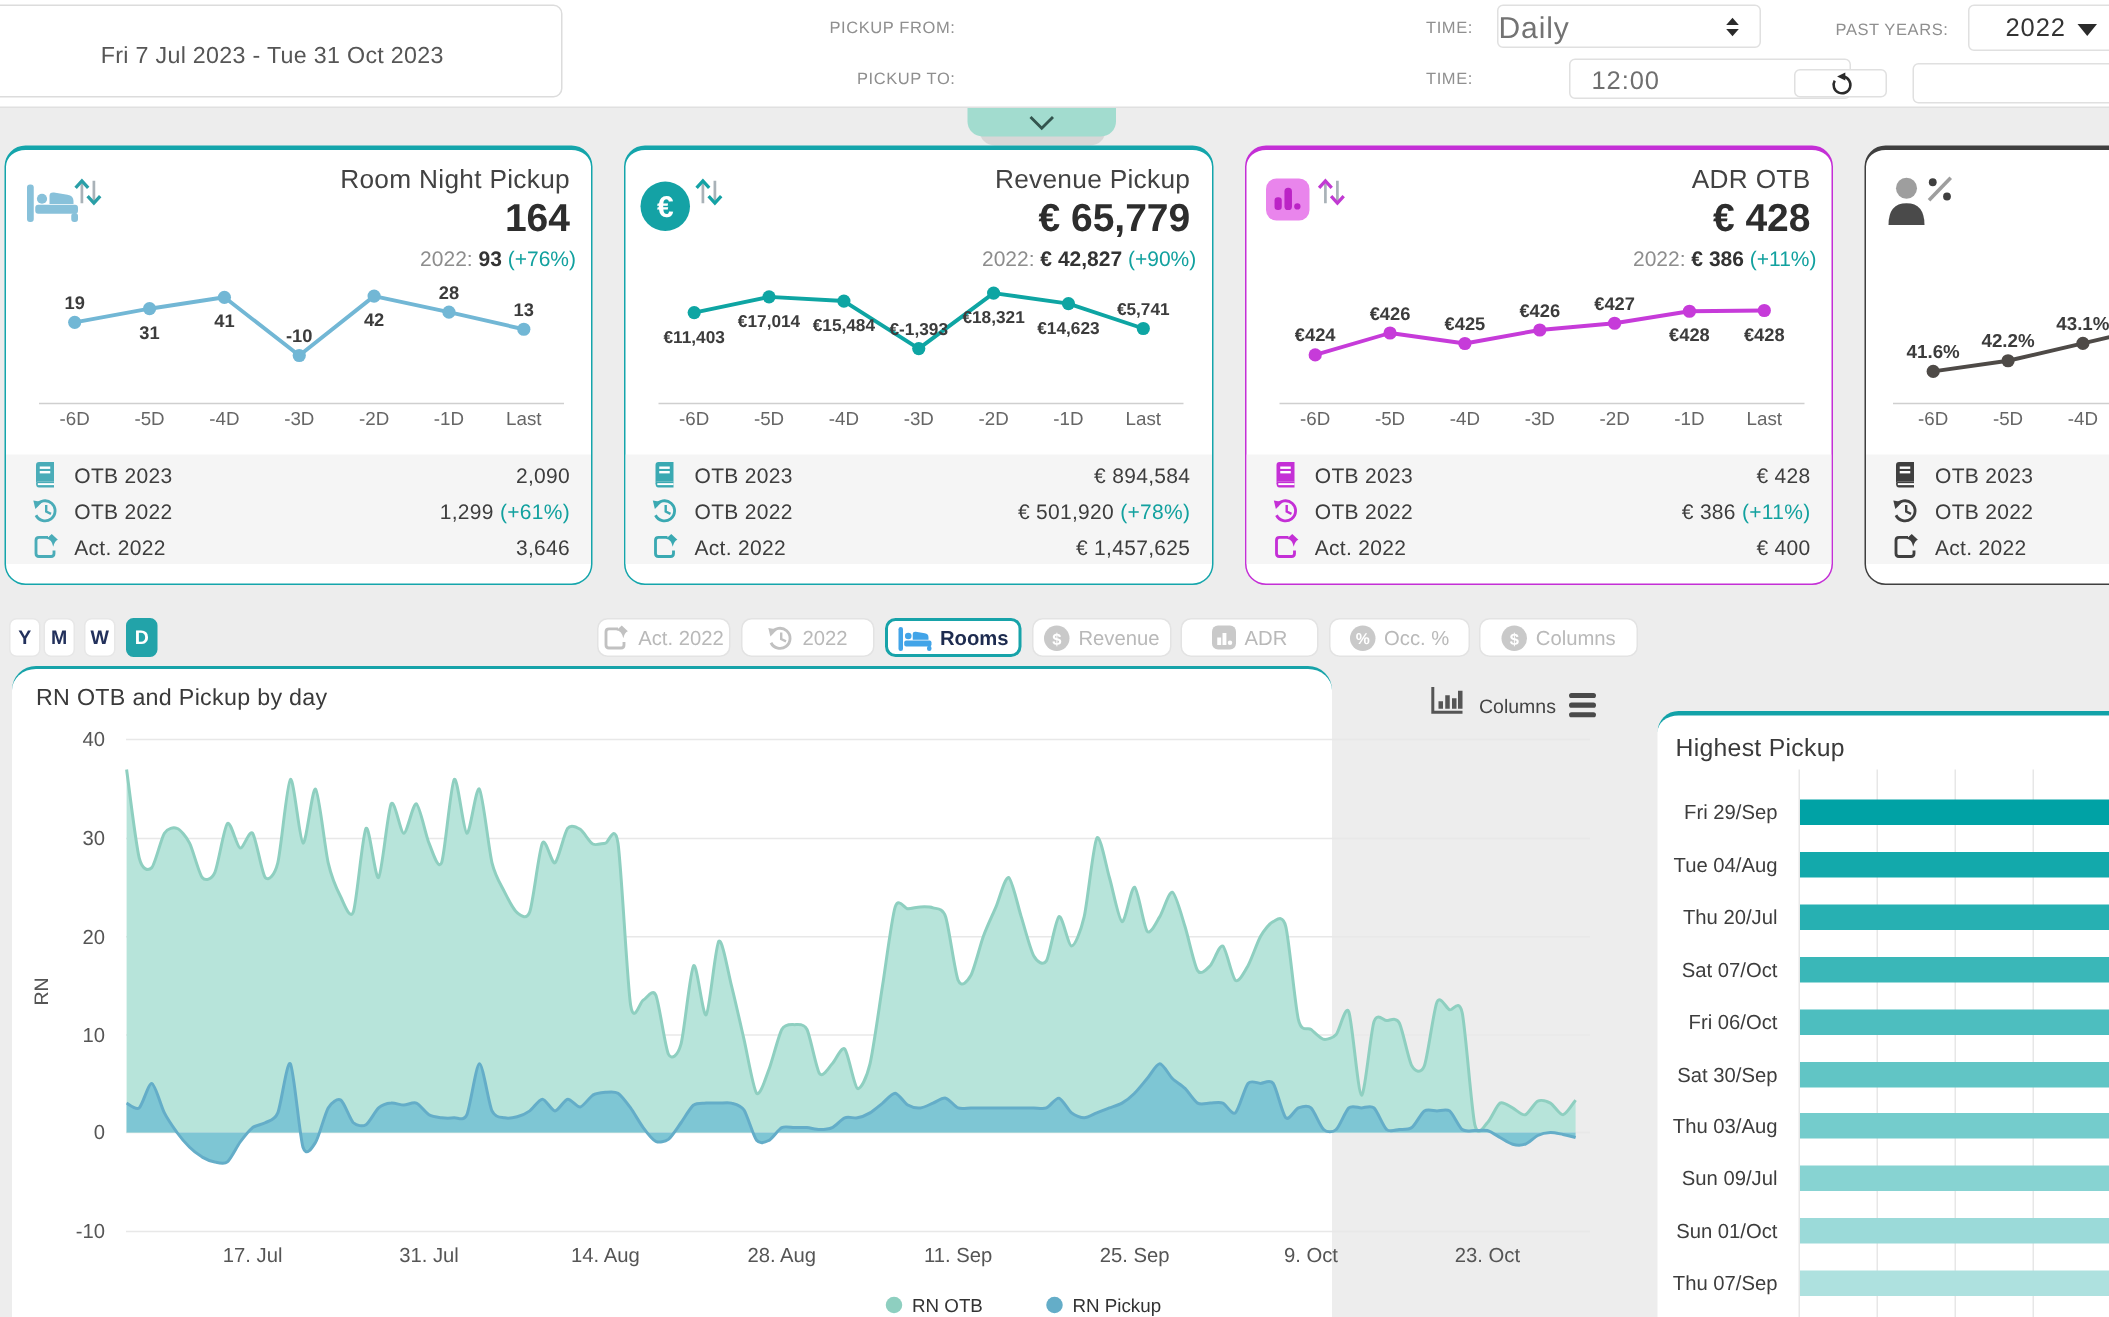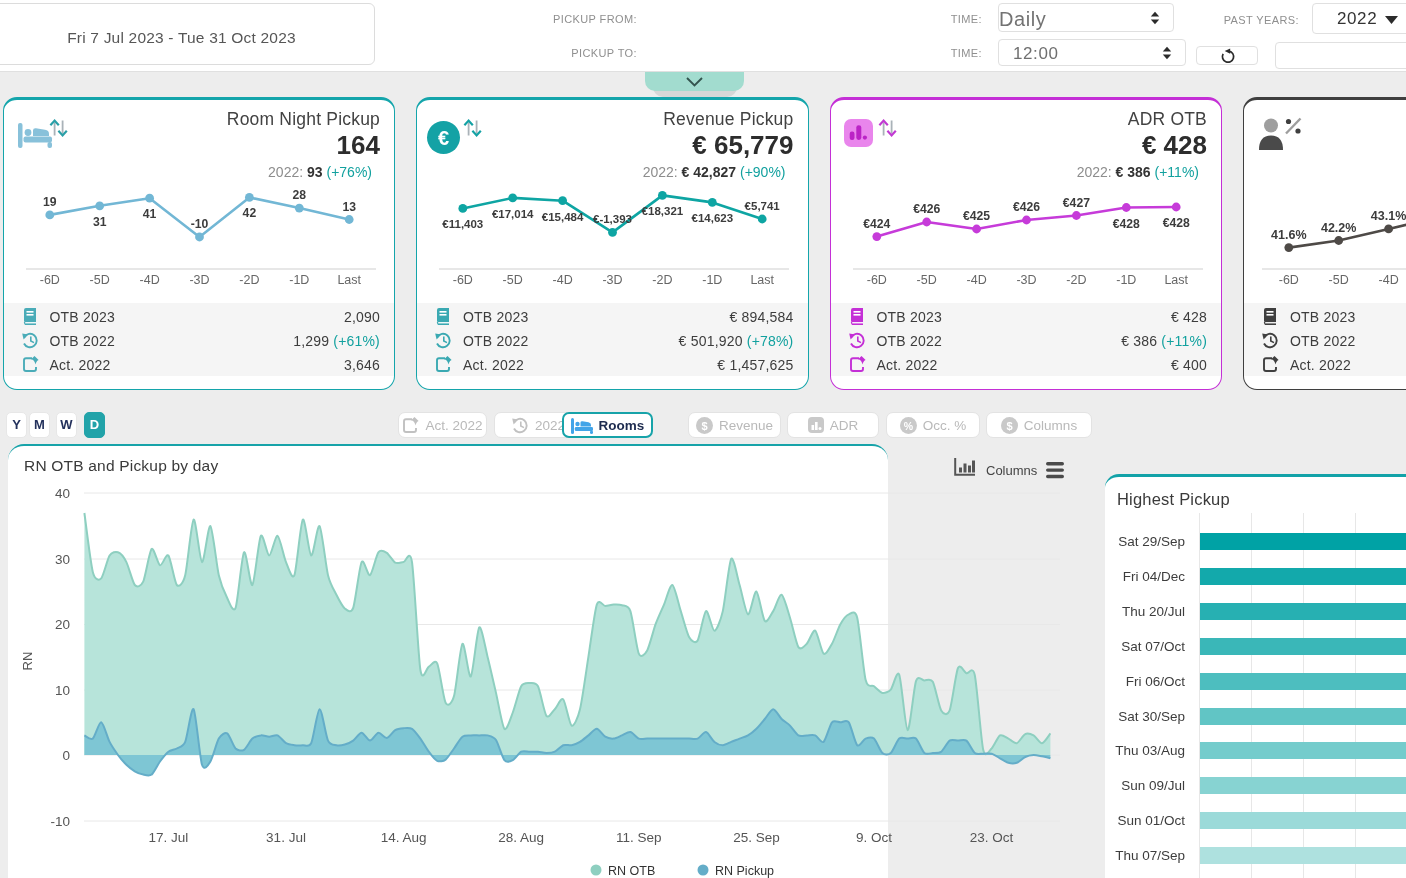--- a/index.html
+++ b/index.html
@@ -14,21 +14,21 @@
 .inp{position:absolute;background:#fff;border:1px solid #e0e0e0;border-radius:4px}
 .inp .txt{position:absolute;font-size:16px;color:#7a7a7a;letter-spacing:.6px}
 .vsep{position:absolute;width:1px;background:#e4e4e4}
 .pill{position:absolute;left:645px;top:72px;width:99px;height:19px;background:#a2dccf;
  border-radius:0 0 10px 10px}
 .pillshadow{position:absolute;left:653px;top:72px;width:84px;height:25px;background:#d7d7d7;
  border-radius:0 0 10px 10px}
 .card{position:absolute;top:97px;height:293px;background:#fff;border-radius:14px;overflow:hidden}
 .c-title{position:absolute;right:14px;top:9px;font-size:17.5px;color:#424242;letter-spacing:.2px}
 .c-big{position:absolute;right:14px;top:30px;font-size:26px;font-weight:bold;color:#2d2d2d}
-.c-prev{position:absolute;right:22px;top:64px;font-size:14px;color:#8d8d8d}
+.c-prev{position:absolute;right:10px;top:64px;font-size:14px;color:#8d8d8d}
 .c-prev b{color:#333}
 .c-prev .pc{color:#12a19f}
 .stats{position:absolute;left:0;right:0;top:203px;height:73px;background:#f5f5f5}
 .srow{position:absolute;left:0;right:0;height:24.3px}
 .srow .sl{position:absolute;left:46px;top:4px;font-size:14px;color:#3d3d3d;letter-spacing:.2px}
 .srow .sv{position:absolute;right:14px;top:4px;font-size:14px;color:#3d3d3d;letter-spacing:.2px}
 .srow .sv .pc{color:#12a19f}
 .ymwd{position:absolute;top:412px;width:21px;height:26px;background:#fff;border-radius:5px;
  border:1px solid #e7e7e7;text-align:center;font-size:13px;font-weight:bold;color:#23315c;
  line-height:24px}
@@ -54,21 +54,21 @@
 <div class="inp" style="left:998px;top:3px;width:176px;height:29px">
       <div class="txt" style="left:0;top:4px;font-size:20px;color:#737373">Daily</div>
       <div class="abs" style="right:13px;top:7px">
         <svg width="10" height="14" viewBox="0 0 10 14">
           <path fill="#2b2b2b" d="M0.8 5.6 L5 0.8 L9.2 5.6 Z"></path>
           <path fill="#2b2b2b" d="M0.8 8.4 L5 13.2 L9.2 8.4 Z"></path>
         </svg>
       </div>
     </div>
 <div class="lbl" style="left:872px;top:47px;width:110px">TIME:</div>
-<div class="inp" style="left:998px;top:39px;width:188px;height:27px">
+<div class="inp" style="left:1046px;top:39px;width:188px;height:27px">
       <div class="txt" style="left:14px;top:4px;font-size:17px;color:#6f6f6f">12:00</div>
       <div class="abs" style="right:13px;top:6px">
         <svg width="10" height="14" viewBox="0 0 10 14">
           <path fill="#2b2b2b" d="M0.8 5.6 L5 0.8 L9.2 5.6 Z"></path>
           <path fill="#2b2b2b" d="M0.8 8.4 L5 13.2 L9.2 8.4 Z"></path>
         </svg>
       </div>
     </div>
 <div class="lbl" style="left:1159px;top:14px;width:140px">PAST YEARS:</div>
 <div class="inp" style="left:1312px;top:3px;width:108px;height:31px">
@@ -416,21 +416,21 @@
 <div class="tab" style="left:494px;width:89px;display:flex;align-items:center;justify-content:center;gap:6px">
     <span style="display:inline-flex">
       <svg width="17" height="17" viewBox="0 0 17 17">
         <path fill="none" stroke="#c1c1c1" stroke-width="1.9" d="M2.2 5.2 A 6.7 6.7 0 1 1 2.0 11.5"></path>
         <path fill="#c1c1c1" d="M0.2 1.6 L6.2 2.6 L1.6 7.4 Z"></path>
         <path fill="none" stroke="#c1c1c1" stroke-width="1.6" d="M8.8 4.6 L8.8 9 L12 10.6"></path>
       </svg>
     </span>
     <span>2022</span>
   </div>
-<div class="tab" style="left:562px;width:91px;display:flex;align-items:center;justify-content:center;gap:6px;border:2px solid #17a3a9;color:#1d2b4f;font-weight:bold">
+<div class="tab" style="left:590px;width:91px;display:flex;align-items:center;justify-content:center;gap:6px;border:2px solid #17a3a9;color:#1d2b4f;font-weight:bold">
     <span style="display:inline-flex">
       <svg width="22" height="17" viewBox="0 0 22 17">
         <rect x="0" y="1" width="3" height="16" rx="1.5" fill="#42a4e8"></rect>
         <circle cx="6.5" cy="7" r="2.2" fill="#42a4e8"></circle>
         <path fill="#42a4e8" d="M9.5 5.5 Q9.5 4 11.5 4.2 L17.5 5.2 Q20 5.6 20 8 L20 9.5 L9.5 9.5 Z"></path>
         <rect x="3.8" y="10" width="18.2" height="4" rx="1.3" fill="#42a4e8"></rect>
         <rect x="19" y="13.5" width="3" height="3.5" rx="1.5" fill="#42a4e8"></rect>
       </svg>
     </span>
     <span>Rooms</span>
@@ -520,23 +520,23 @@
       <text x="707" y="428.5" font-size="12.5" fill="#333">RN Pickup</text>
     </svg>
 </div>
 <div class="panel" style="left:1105px;top:474px;width:310px;height:404px;border-radius:14px 0 0 0;border-top:3px solid #12a2a8">
 <div class="abs" style="left:12px;top:13px;font-size:16.5px;color:#3a3a3a;letter-spacing:.2px">Highest Pickup</div>
 <div class="hp-grid" style="left:94px;top:36px;height:368px"></div>
 <div class="hp-grid" style="left:146px;top:36px;height:368px"></div>
 <div class="hp-grid" style="left:198px;top:36px;height:368px"></div>
 <div class="hp-grid" style="left:250px;top:36px;height:368px"></div>
 <div class="hp-bar" style="left:95px;top:56.0px;width:225px;background:rgb(0,162,165)"></div>
-<div class="hp-lbl" style="left:0;top:57.0px">Sat 29/Sep</div>
+<div class="hp-lbl" style="left:0;top:57.0px">Fri 29/Sep</div>
 <div class="hp-bar" style="left:95px;top:90.9px;width:225px;background:rgb(19,169,171)"></div>
-<div class="hp-lbl" style="left:0;top:91.9px">Fri 04/Dec</div>
+<div class="hp-lbl" style="left:0;top:91.9px">Tue 04/Aug</div>
 <div class="hp-bar" style="left:95px;top:125.8px;width:225px;background:rgb(39,176,178)"></div>
 <div class="hp-lbl" style="left:0;top:126.8px">Thu 20/Jul</div>
 <div class="hp-bar" style="left:95px;top:160.7px;width:225px;background:rgb(58,183,184)"></div>
 <div class="hp-lbl" style="left:0;top:161.7px">Sat 07/Oct</div>
 <div class="hp-bar" style="left:95px;top:195.6px;width:225px;background:rgb(77,190,191)"></div>
 <div class="hp-lbl" style="left:0;top:196.6px">Fri 06/Oct</div>
 <div class="hp-bar" style="left:95px;top:230.5px;width:225px;background:rgb(97,197,197)"></div>
 <div class="hp-lbl" style="left:0;top:231.5px">Sat 30/Sep</div>
 <div class="hp-bar" style="left:95px;top:265.4px;width:225px;background:rgb(116,204,204)"></div>
 <div class="hp-lbl" style="left:0;top:266.4px">Thu 03/Aug</div>

